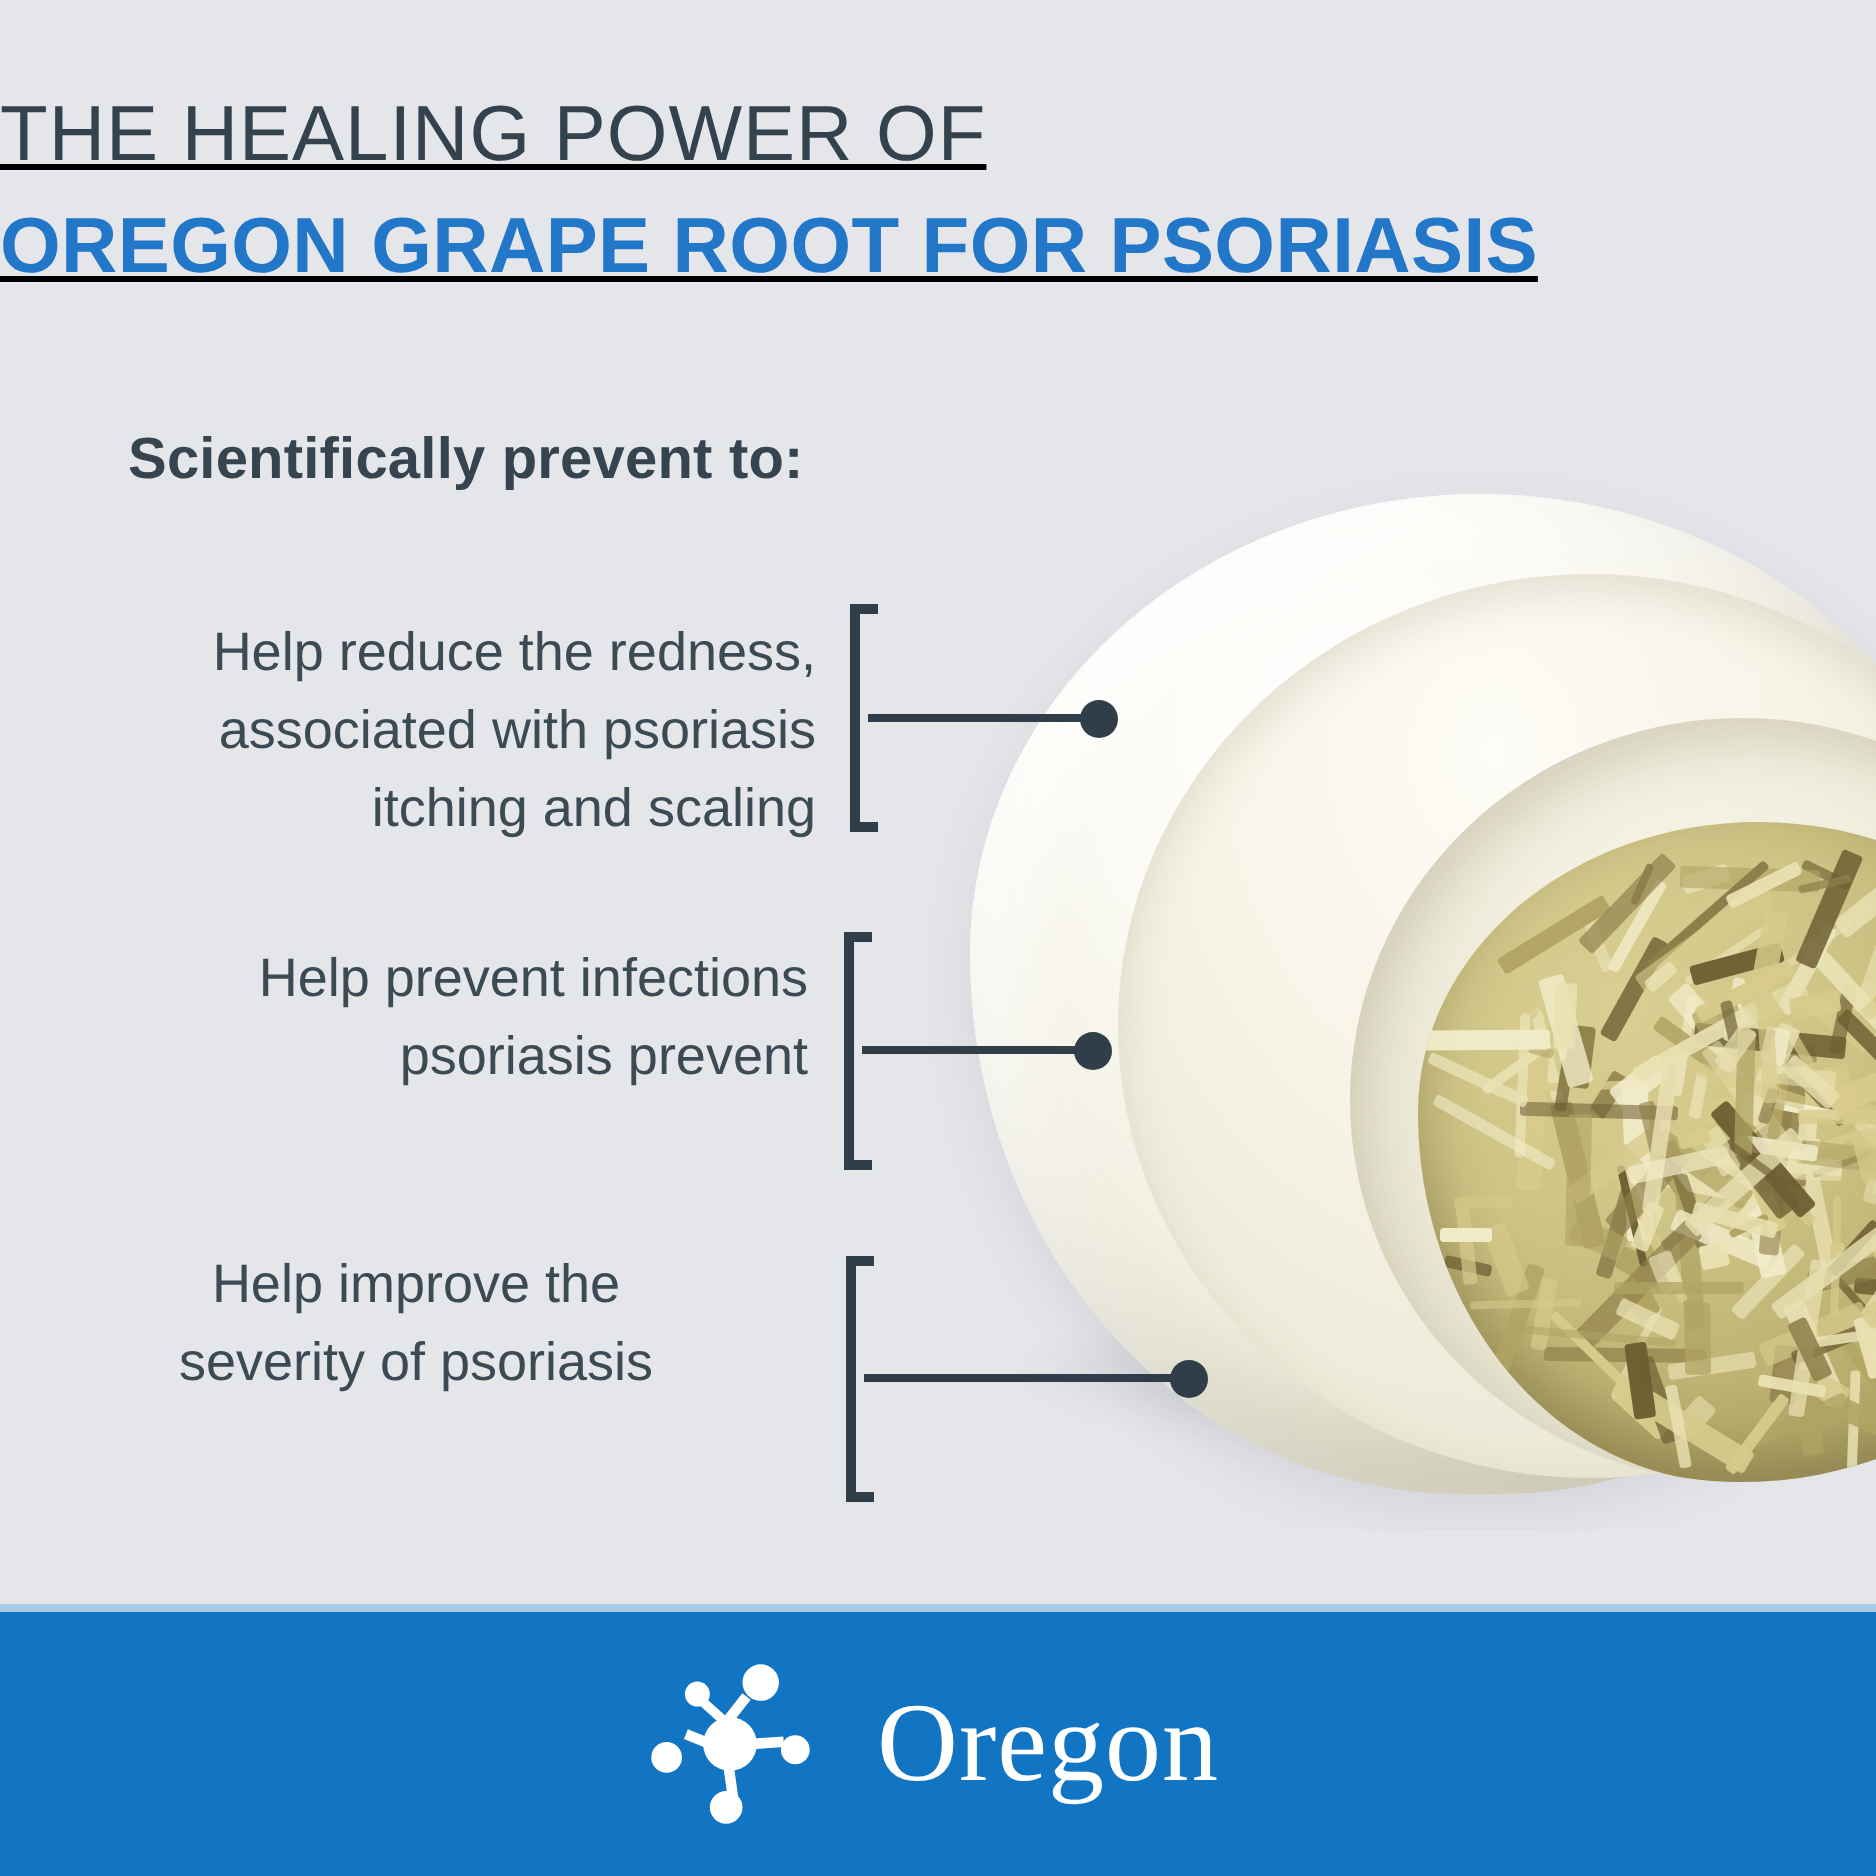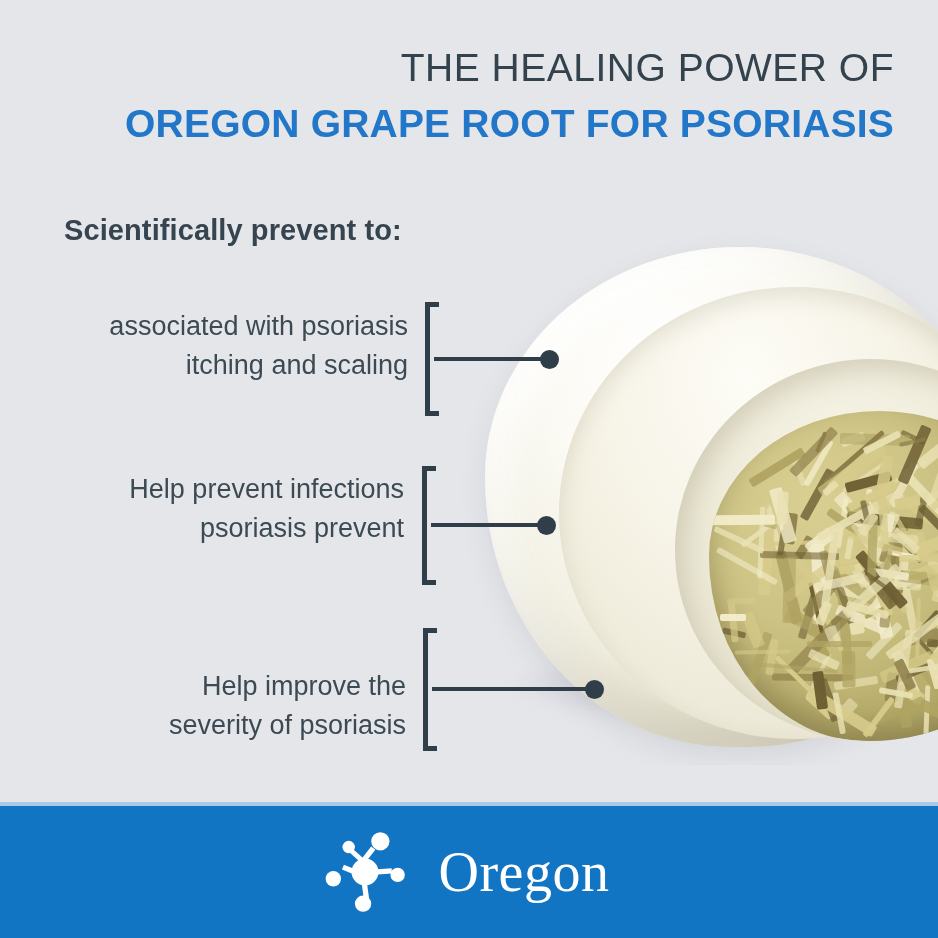--- a/index.html
+++ b/index.html
@@ -102,21 +102,22 @@
   .chip.pale  { background: #e9e1b3; }
   .chip.cream { background: #f2ecca; }
   .chip.olive { background: #b0a463; }
 
   
   .title-block {
     position: absolute;
     left: 0;
     top: 44px;
     width: 894px;
-    text-align: right;
+    text-align: left;
+    text-decoration: underline;
   }
   .title-line1 {
     font-size: 39px;
     line-height: 48px;
     letter-spacing: 0.5px;
     color: #33424c;
     font-weight: 400;
   }
   .title-line2 {
     margin-top: 8px;
@@ -141,21 +142,21 @@
   .benefit {
     position: absolute;
     text-align: right;
     color: #3c4a54;
     font-size: 27px;
     line-height: 39px;
     font-weight: 400;
   }
   .benefit-1 { left: 10px;  top: 307px;  width: 398px; }
   .benefit-2 { left: 10px;  top: 470px;  width: 394px; }
-  .benefit-3 { left: 10px;  top: 667px;  width: 396px; }
+  .benefit-3 { left: 10px;  top: 623px;  width: 396px; text-align: center; }
   .benefit .ln { display: block; white-space: nowrap; }
 
   
   .bracket {
     position: absolute;
     box-sizing: border-box;
     border-left: 5px solid #2f3e48;
     border-top: 5px solid #2f3e48;
     border-bottom: 5px solid #2f3e48;
   }
@@ -430,20 +431,21 @@
   </div>
 
   <div class="title-block">
     <div class="title-line1">THE HEALING POWER OF</div>
     <div class="title-line2">OREGON GRAPE ROOT FOR PSORIASIS</div>
   </div>
 
   <div class="subtitle">Scientifically prevent to:</div>
 
   <div class="benefit benefit-1">
+    <span class="ln">Help reduce the redness,</span>
     <span class="ln">associated with psoriasis</span>
     <span class="ln">itching and scaling</span>
   </div>
   <div class="bracket bracket-1"></div>
   <div class="leader leader-1"></div>
   <div class="dot dot-1"></div>
 
   <div class="benefit benefit-2">
     <span class="ln">Help prevent infections</span>
     <span class="ln">psoriasis prevent</span>

